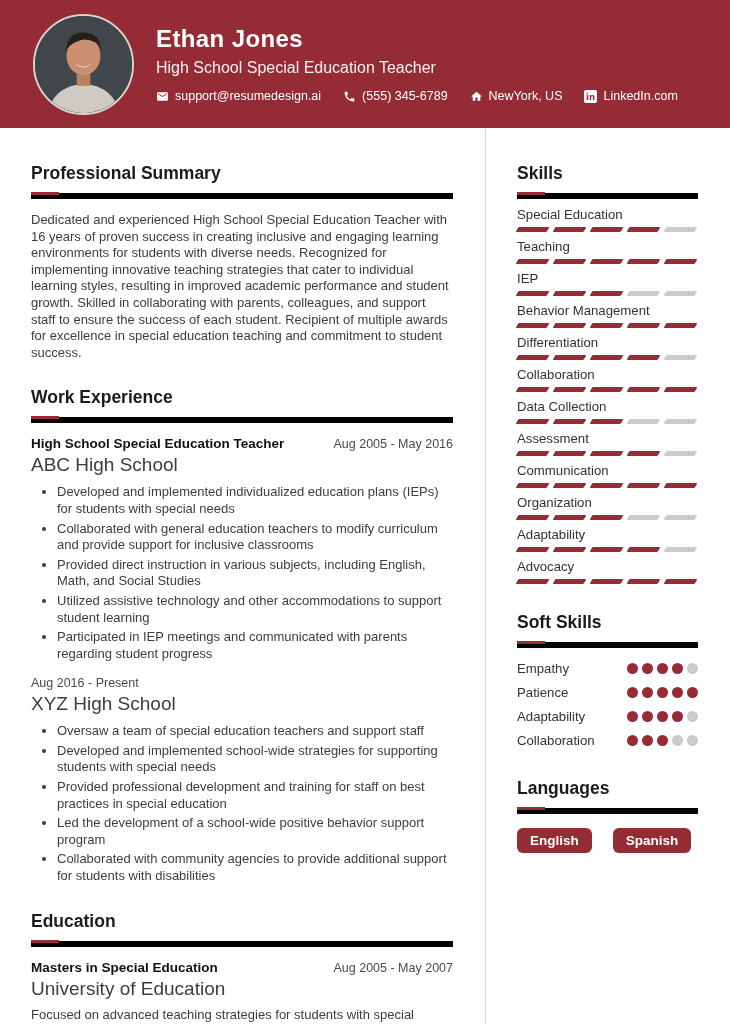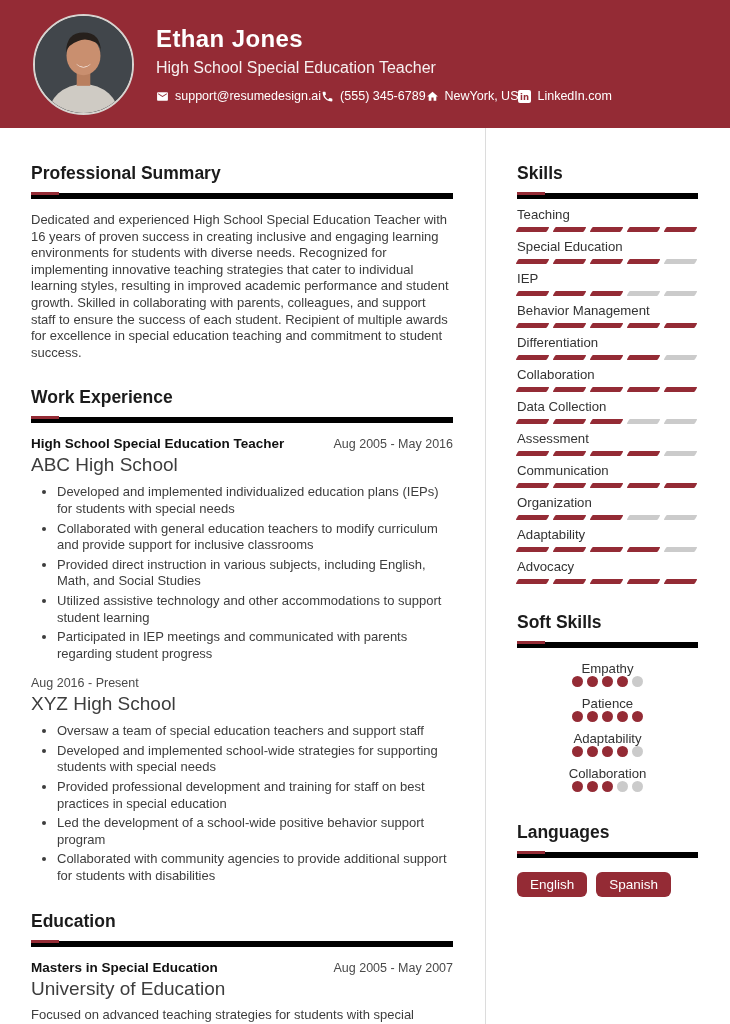--- a/index.html
+++ b/index.html
@@ -15,21 +15,21 @@
   }
   .photo {
     width: 101px; height: 101px; border-radius: 50%;
     border: 2px solid #d8d4d0; overflow: hidden; flex-shrink: 0;
     background: #41464b;
   }
   .photo svg { display: block; }
   .header-text { margin-left: 22px; }
   .name { font-size: 24px; font-weight: bold; color: #ffffff; letter-spacing: 0.4px; }
   .job-title-header { font-size: 16px; color: #f7f1f1; margin-top: 6px; font-weight: normal; }
-  .contacts { display: flex; align-items: center; margin-top: 12px; }
+  .contacts { display: flex; align-items: center; gap: 22px; margin-top: 12px; }
   .contact { display: flex; align-items: center; gap: 6px; color: #ffffff; font-size: 12.5px; }
   .contact svg { display: block; }
   
   .content { display: flex; min-height: 896px; }
   .left-col { width: 485px; padding: 35px 32px 0 31px; }
   .right-col { flex: 1; border-left: 1px solid #dcdcdc; padding: 35px 32px 0 31px; }
   
   .section-heading {
     font-size: 17.5px; font-weight: bold; color: #1b1b1b;
     padding-bottom: 9px; border-bottom: 6px solid #000000; position: relative;
@@ -53,28 +53,28 @@
   .edu-item + .edu-item { margin-top: 9px; }
   .edu-desc { margin-top: 7px; font-size: 13px; line-height: 16.6px; color: #3d3d3d; }
   
   .skill-item { margin-top: 7px; }
   .skill-item:first-of-type { margin-top: 8px; }
   .skill-label { font-size: 13.2px; line-height: 15px; color: #333333; }
   .skill-bar { display: flex; gap: 6px; margin-top: 5px; padding-right: 2px; }
   .skill-seg { flex: 1; height: 5px; background: #cbcbcb; transform: skewX(-30deg); border-radius: 1px; }
   .skill-seg.filled { background: #942B35; }
   .soft-section { margin-top: 28px; }
-  .soft-item { display: flex; justify-content: space-between; align-items: center; margin-top: 9px; flex-direction: column; }
+  .soft-item { display: flex; justify-content: space-between; align-items: center; margin-top: 9px; }
   .soft-item:first-of-type { margin-top: 13px; }
   .soft-label { font-size: 13.2px; color: #333333; }
   .dots { display: flex; gap: 4px; }
   .dot { width: 11px; height: 11px; border-radius: 50%; background: #cbcbcb; }
   .dot.filled { background: #942B35; }
   .lang-section { margin-top: 30px; }
-  .lang-row { display: flex; gap: 9px; margin-top: 14px; }
+  .lang-row { display: flex; gap: 21px; margin-top: 14px; font-weight: bold; }
   .lang-badge {
     background: #942B35; color: #ffffff; font-size: 13.5px;
     padding: 5px 13px; border-radius: 6px; display: inline-block;
   }
 </style>
 </head>
 <body>
 
 <div class="header">
   <div class="photo">
@@ -189,37 +189,37 @@
         </div>
     </div>
 
   </div>
   <div class="right-col">
 
     <div>
       <div class="section-heading">Skills</div>
       <div id="skills">
           <div class="skill-item">
+            <div class="skill-label">Special Education</div>
+            <div class="skill-bar">
+              <span class="skill-seg filled"></span>
+              <span class="skill-seg filled"></span>
+              <span class="skill-seg filled"></span>
+              <span class="skill-seg filled"></span>
+              <span class="skill-seg"></span>
+            </div>
+          </div>
+          <div class="skill-item">
             <div class="skill-label">Teaching</div>
             <div class="skill-bar">
               <span class="skill-seg filled"></span>
               <span class="skill-seg filled"></span>
               <span class="skill-seg filled"></span>
               <span class="skill-seg filled"></span>
               <span class="skill-seg filled"></span>
-            </div>
-          </div>
-          <div class="skill-item">
-            <div class="skill-label">Special Education</div>
-            <div class="skill-bar">
-              <span class="skill-seg filled"></span>
-              <span class="skill-seg filled"></span>
-              <span class="skill-seg filled"></span>
-              <span class="skill-seg filled"></span>
-              <span class="skill-seg"></span>
             </div>
           </div>
           <div class="skill-item">
             <div class="skill-label">IEP</div>
             <div class="skill-bar">
               <span class="skill-seg filled"></span>
               <span class="skill-seg filled"></span>
               <span class="skill-seg filled"></span>
               <span class="skill-seg"></span>
               <span class="skill-seg"></span>

